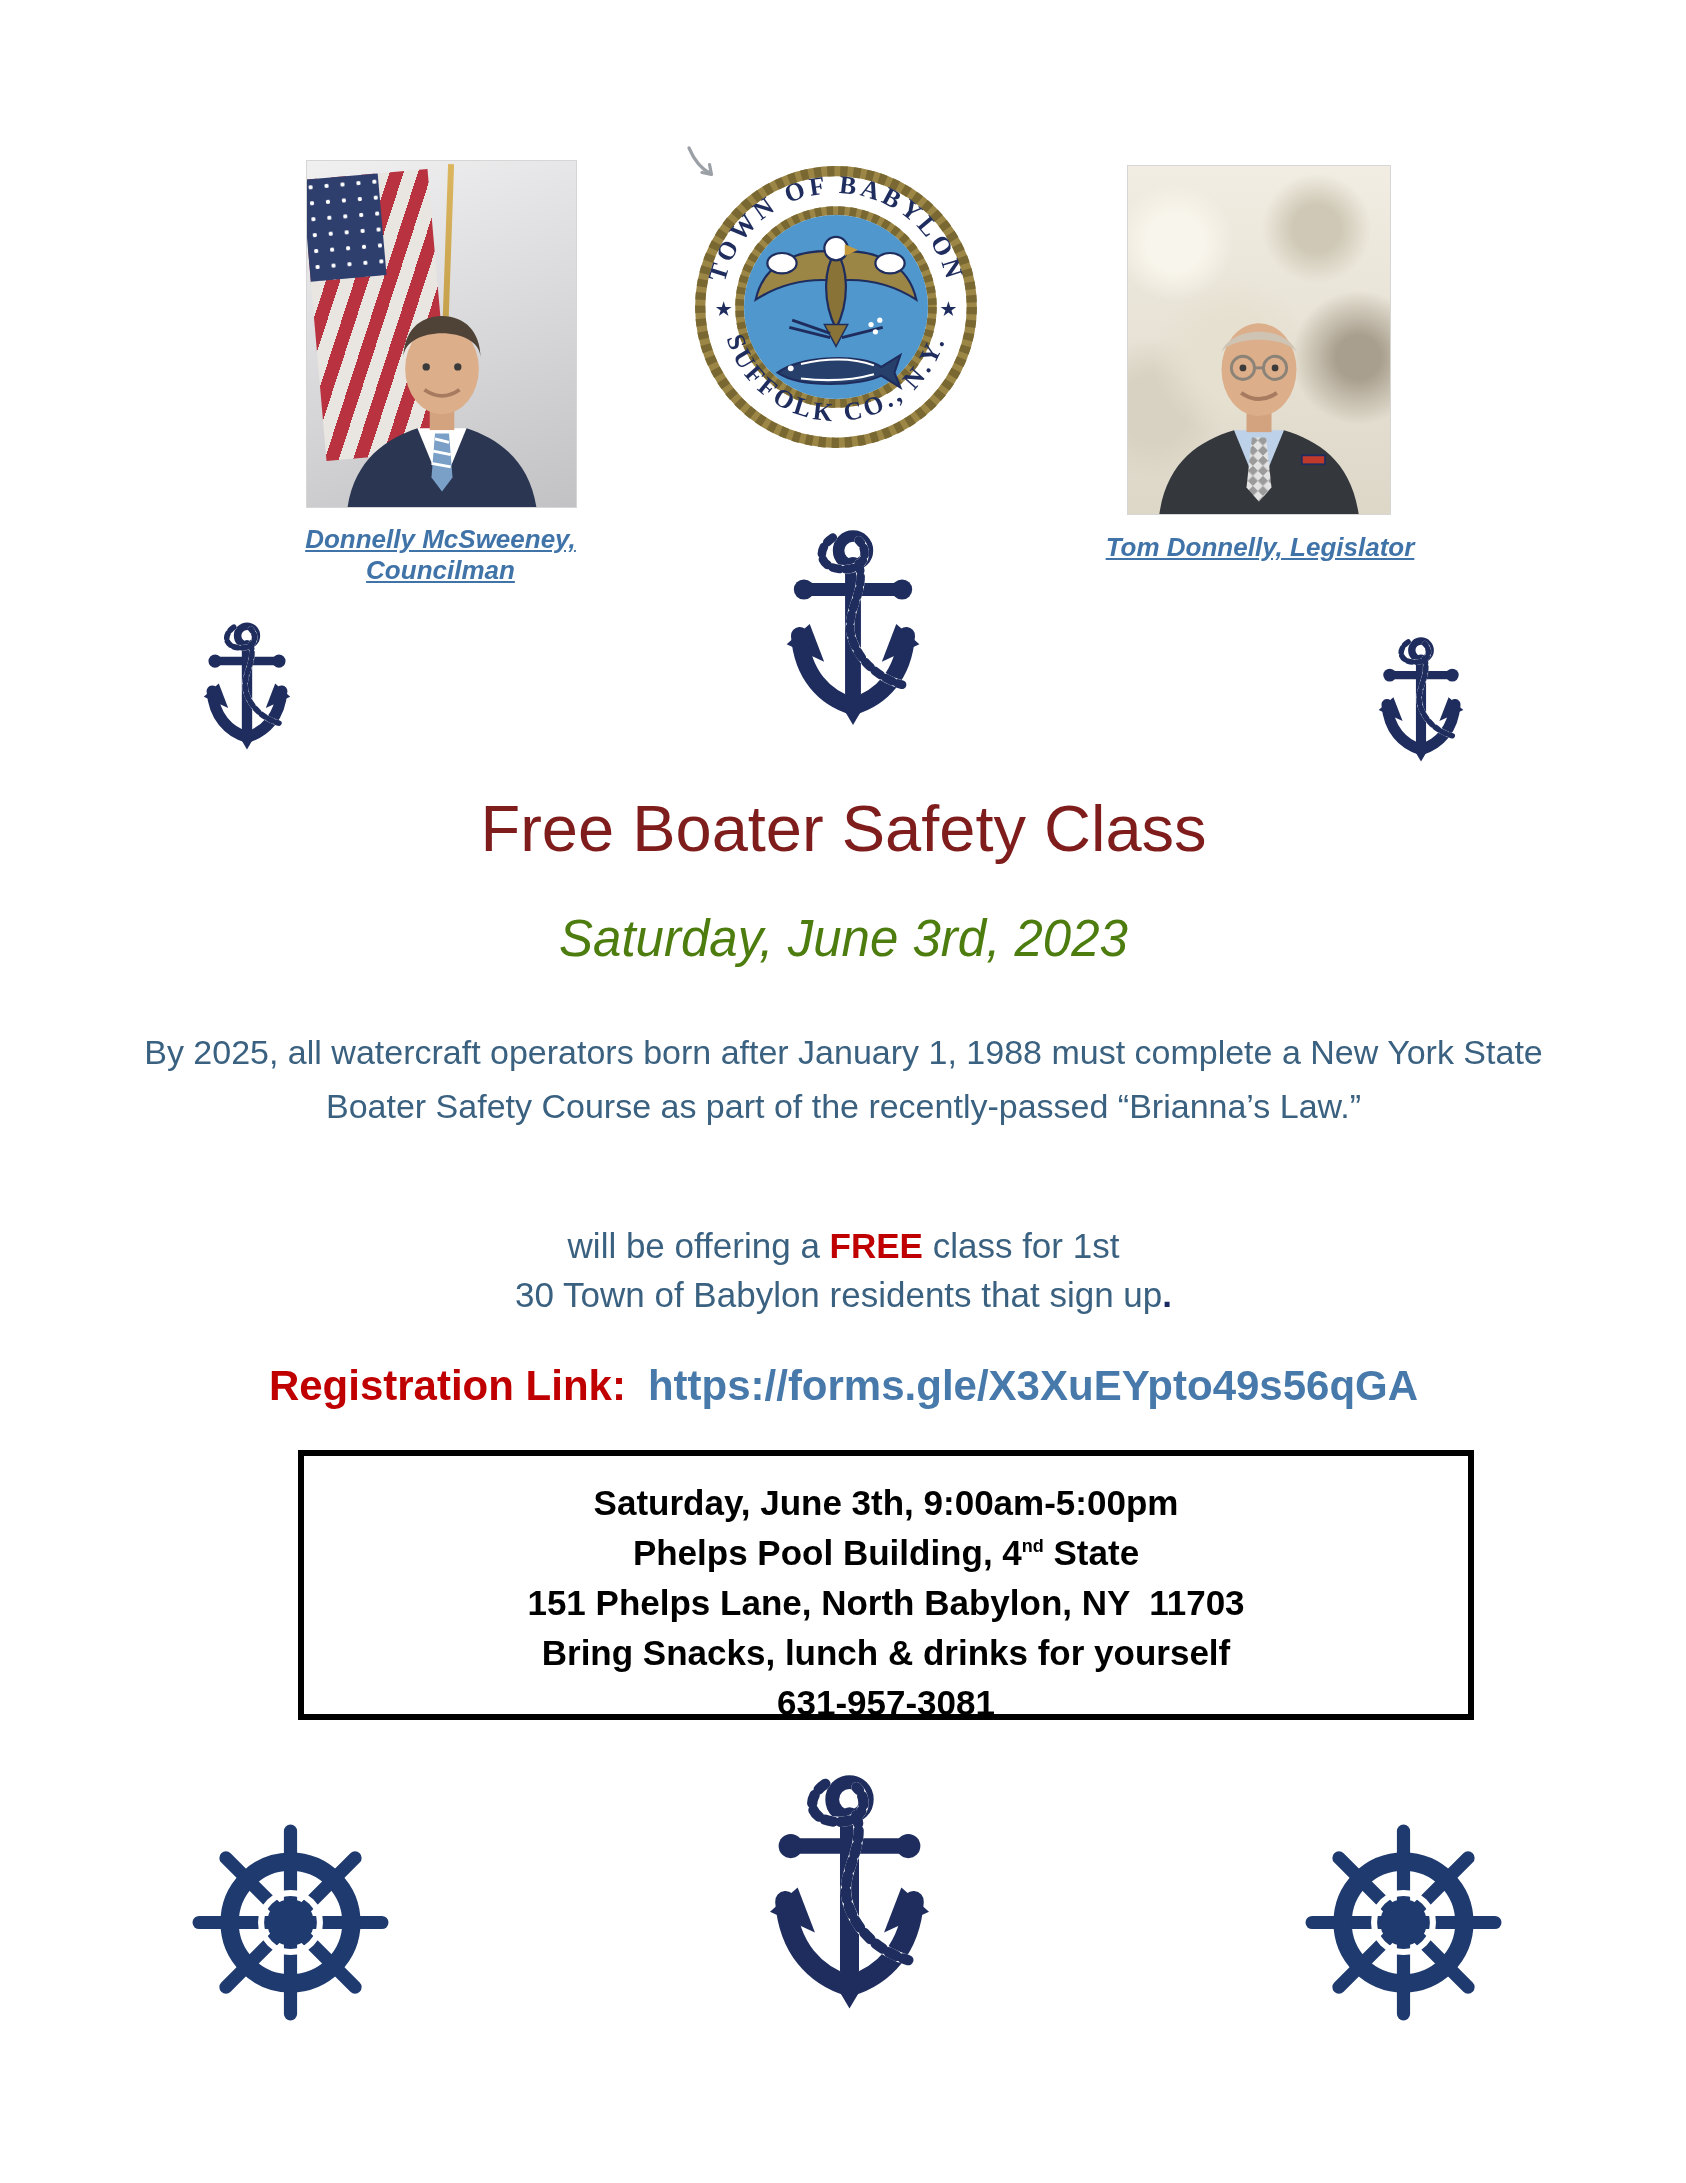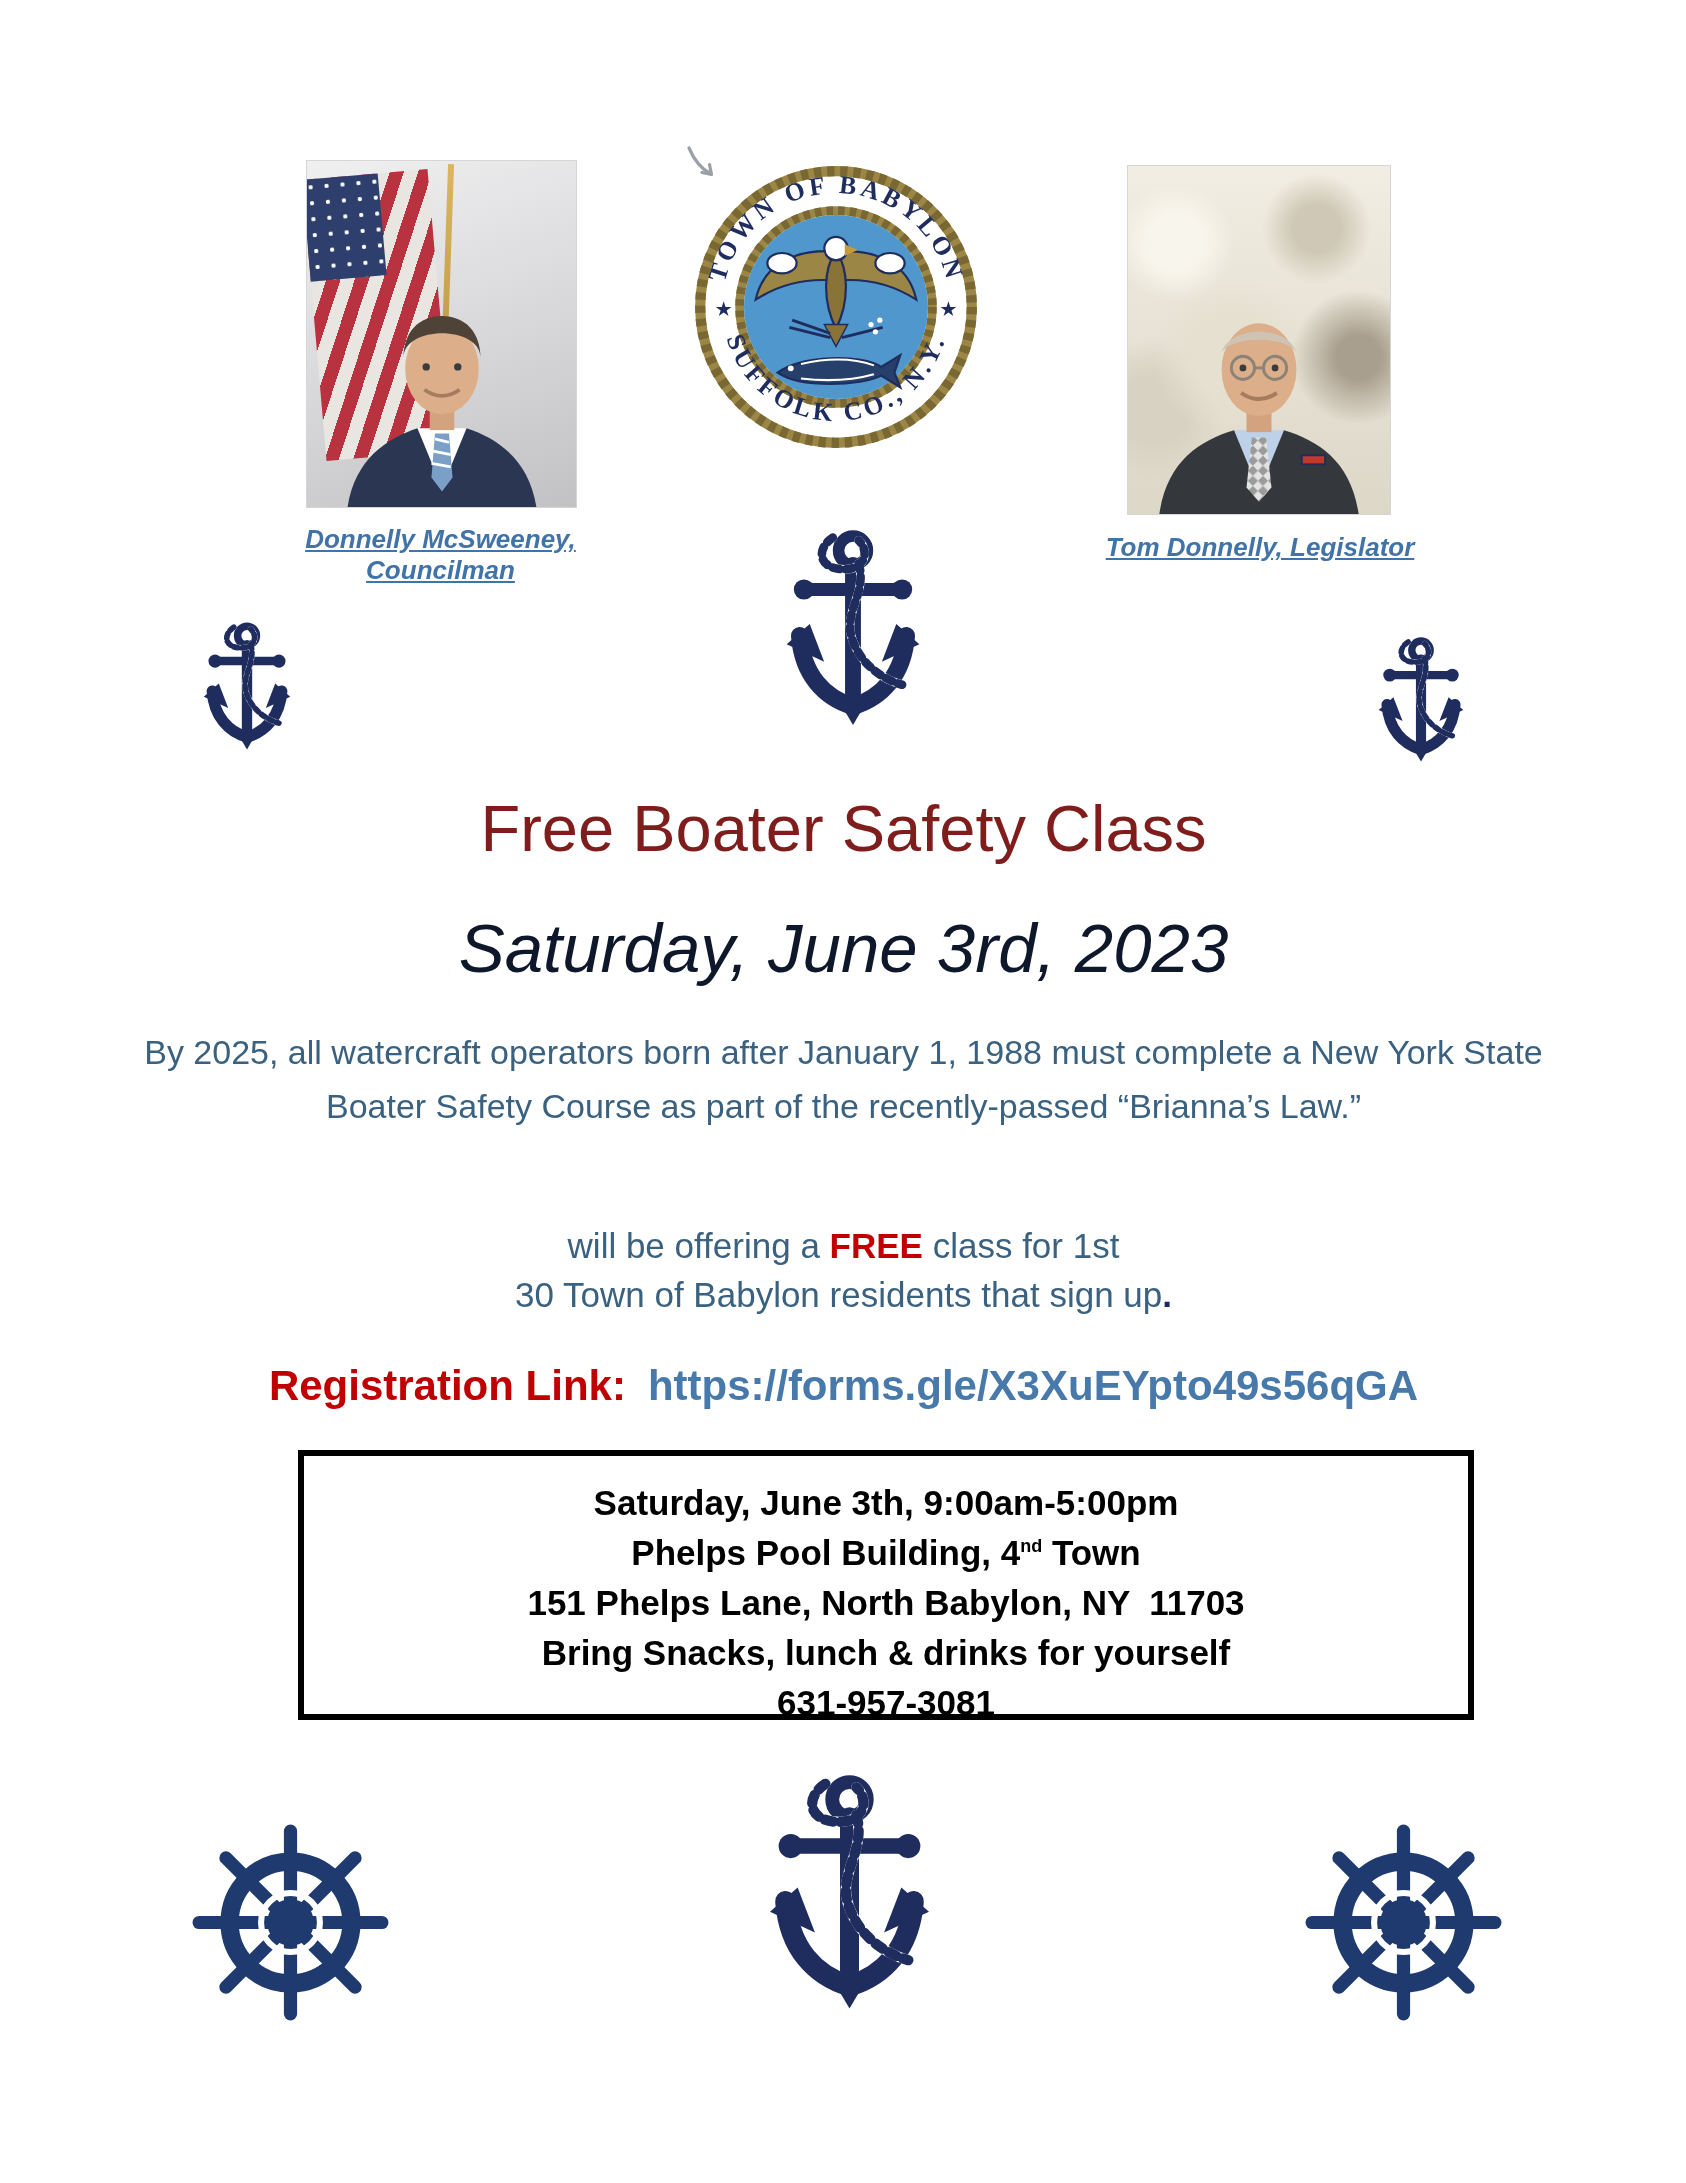--- a/index.html
+++ b/index.html
@@ -44,21 +44,21 @@
   
   .anchor-top-left{position:absolute;left:200px;top:616px;width:94px;height:139px;}
   .anchor-top-center{position:absolute;left:779px;top:526px;width:148px;height:202px;}
   .anchor-top-right{position:absolute;left:1375px;top:632px;width:92px;height:134px;}
   .anchor-bottom-center{position:absolute;left:758px;top:1770px;width:183px;height:242px;}
   .wheel-left{position:absolute;left:189px;top:1821px;width:203px;height:203px;}
   .wheel-right{position:absolute;left:1302px;top:1821px;width:203px;height:203px;}
 
   
   .title{position:absolute;top:791px;font-size:65px;font-weight:400;color:#7f1d1d;}
-  .subtitle{position:absolute;top:909px;font-size:69px;font-style:italic;color:#0f172a;}
+  .subtitle{position:absolute;top:909px;font-size:51px;font-style:italic;color:#4d7c0f;}
   .intro{position:absolute;top:1026px;font-size:34px;color:#3a6180;line-height:1.58;}
   .offer-heading{position:absolute;top:1174px;font-size:36px;font-weight:bold;color:#c00000;}
   .offer-line2{position:absolute;top:1226px;font-size:35px;color:#3a6180;}
   .offer-line2 .free{font-weight:bold;color:#c00000;}
   .offer-line3{position:absolute;top:1275px;font-size:35px;color:#3a6180;}
   .offer-line3 .period{font-weight:bold;color:#1b2a63;}
   .registration{position:absolute;top:1362px;font-size:42px;font-weight:bold;}
   .registration .reg-label{color:#c00000;}
   .registration .reg-url{color:#4779ab;margin-left:22px;text-decoration:none;}
 
@@ -221,21 +221,21 @@
 
   <div class="offer-line2 centered"><span>will be offering a </span><span class="free">FREE</span><span> class for 1st</span></div>
   <div class="offer-line3 centered"><span>30 Town of Babylon residents that sign up</span><span class="period">.</span></div>
 
   <div class="registration centered">
     <span class="reg-label">Registration Link:</span><a class="reg-url" href="#">https://forms.gle/X3XuEYpto49s56qGA</a>
   </div>
 
   <div class="details-box">
     <div class="box-line">Saturday, June 3th, 9:00am-5:00pm</div>
-    <div class="box-line"><span>Phelps Pool Building, 4</span><sup>nd</sup><span> Town</span></div>
+    <div class="box-line"><span>Phelps Pool Building, 4</span><sup>nd</sup><span> State</span></div>
     <div class="box-line">151 Phelps Lane, North Babylon, NY  11703</div>
     <div class="box-line">Bring Snacks, lunch &amp; drinks for yourself</div>
     <div class="box-line">631-957-3081</div>
   </div>
 
   <svg class="wheel-left" viewBox="0 0 100 100">
       <use href="#sym-wheel"></use>
     </svg>
   <svg class="anchor-bottom-center" viewBox="0 0 100 140">
       <use href="#sym-anchor"></use>

